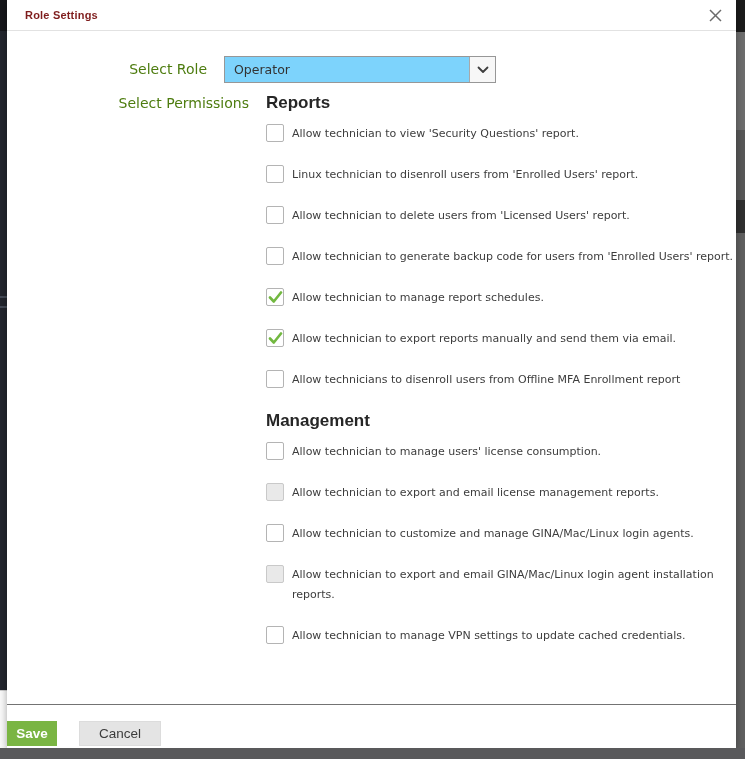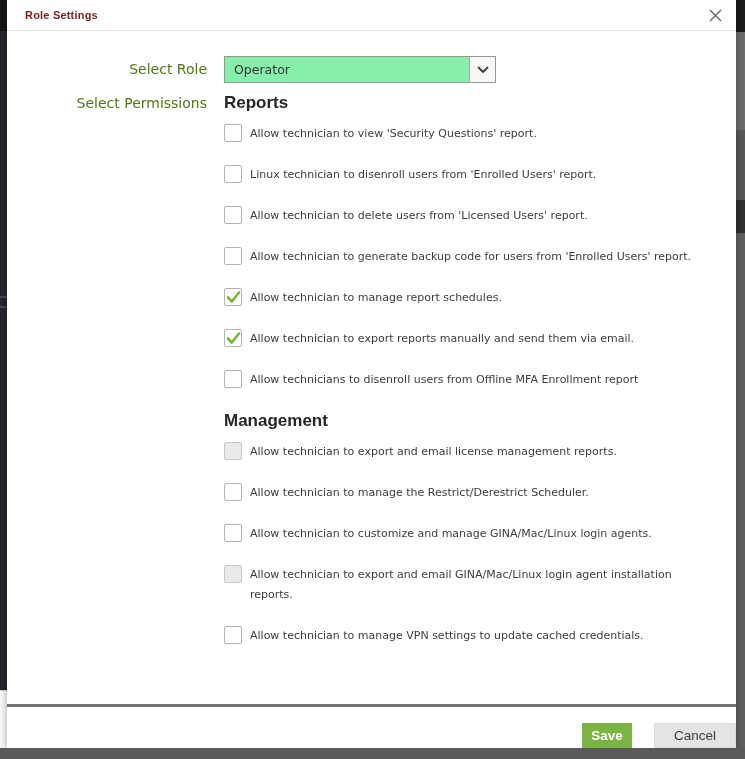--- a/index.html
+++ b/index.html
@@ -67,36 +67,36 @@
     font-size:14px;color:#4d7c0f;
   }
   .content-col{margin-left:17px;width:472px;}
 
   
   .role-row .label-col{line-height:27px;}
   .role-select{
     width:272px;height:27px;
     border:1px solid #979797;
     display:flex;align-items:stretch;
-    background:#86efac;cursor:pointer;
+    background:#7dd3fc;cursor:pointer;
   }
   .role-select .value{
     flex:1;padding-left:9px;
     font-family:"DejaVu Sans",sans-serif;
     font-size:12.5px;color:#333;line-height:25px;
     white-space:nowrap;overflow:hidden;
   }
   .role-select .chev-box{
     flex:0 0 26px;border-left:1px solid #a8a8a8;background:#f7f7f7;
     display:flex;align-items:center;justify-content:center;
   }
 
   
   .permissions-row{margin-top:10px;}
-  .permissions-row .label-col{padding-top:2px;}
+  .permissions-row .label-col{padding-top:2px;margin-left:42px;}
   .section-title{
     font-family:"Liberation Sans",sans-serif;
     font-size:17px;font-weight:700;color:#262626;
     margin-bottom:11px;
   }
   .section + .section .section-title{margin-top:0;}
   .perm-row{
     display:flex;align-items:flex-start;
     margin-bottom:21px;
   }
@@ -112,22 +112,22 @@
   .checkbox.checked svg{display:block;}
   .perm-label{
     font-family:"DejaVu Sans",sans-serif;
     font-size:11px;line-height:20px;color:#3d3d3d;
     padding-top:0px;max-width:446px;
   }
 
   
   .modal-footer{
     flex:0 0 44px;height:44px;
-    border-top:3px solid #737373;
-    display:flex;justify-content:flex-end;align-items:flex-start;
+    border-top:1px solid #737373;
+    display:flex;justify-content:flex-start;align-items:flex-start;
     padding-top:16px;
   }
   .btn{
     height:25px;border:none;cursor:pointer;
     font-family:"Liberation Sans",sans-serif;
     font-size:13.5px;
     display:inline-flex;align-items:center;justify-content:center;
   }
   .btn-save{
     width:50px;background:var(--save-green);color:#ffffff;font-weight:600;
@@ -237,34 +237,34 @@
 
   <div class="perm-row">
     <span class="checkbox">
       
     </span>
     <span class="perm-label">Allow technicians to disenroll users from Offline MFA Enrollment report</span>
   </div>
 </div>
           <div class="section">
             <div class="section-title">Management</div>
+  <div class="perm-row">
+    <span class="checkbox">
+      
+    </span>
+    <span class="perm-label">Allow technician to manage users' license consumption.</span>
+  </div>
 
   <div class="perm-row">
     <span class="checkbox disabled">
       
     </span>
     <span class="perm-label">Allow technician to export and email license management reports.</span>
   </div>
 
-  <div class="perm-row">
-    <span class="checkbox">
-      
-    </span>
-    <span class="perm-label">Allow technician to manage the Restrict/Derestrict Scheduler.</span>
-  </div>
 
   <div class="perm-row">
     <span class="checkbox">
       
     </span>
     <span class="perm-label">Allow technician to customize and manage GINA/Mac/Linux login agents.</span>
   </div>
 
   <div class="perm-row">
     <span class="checkbox disabled">

